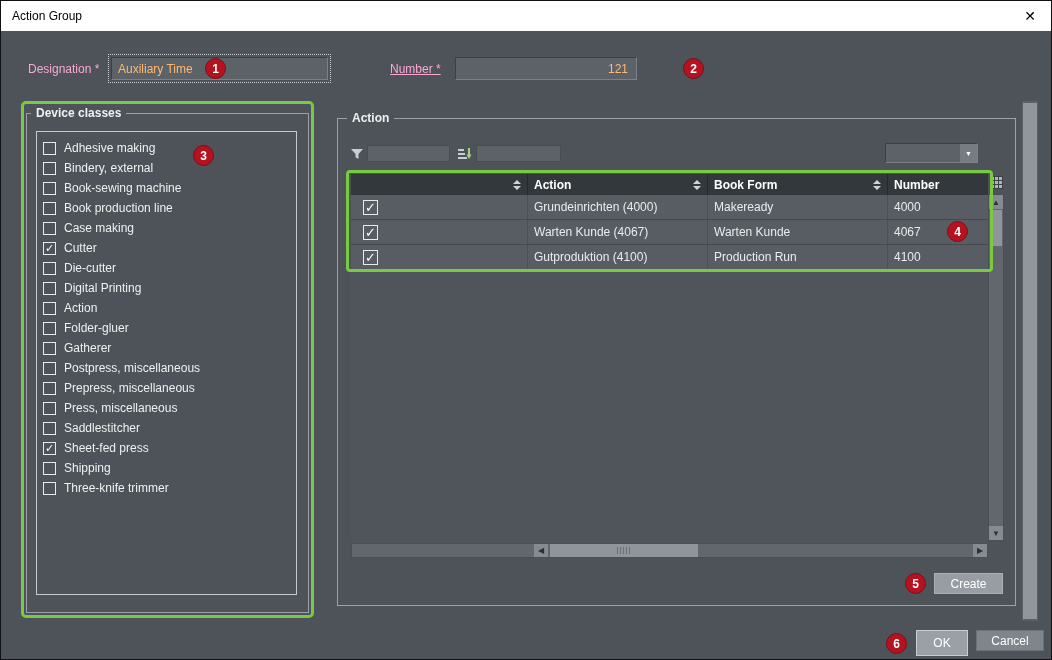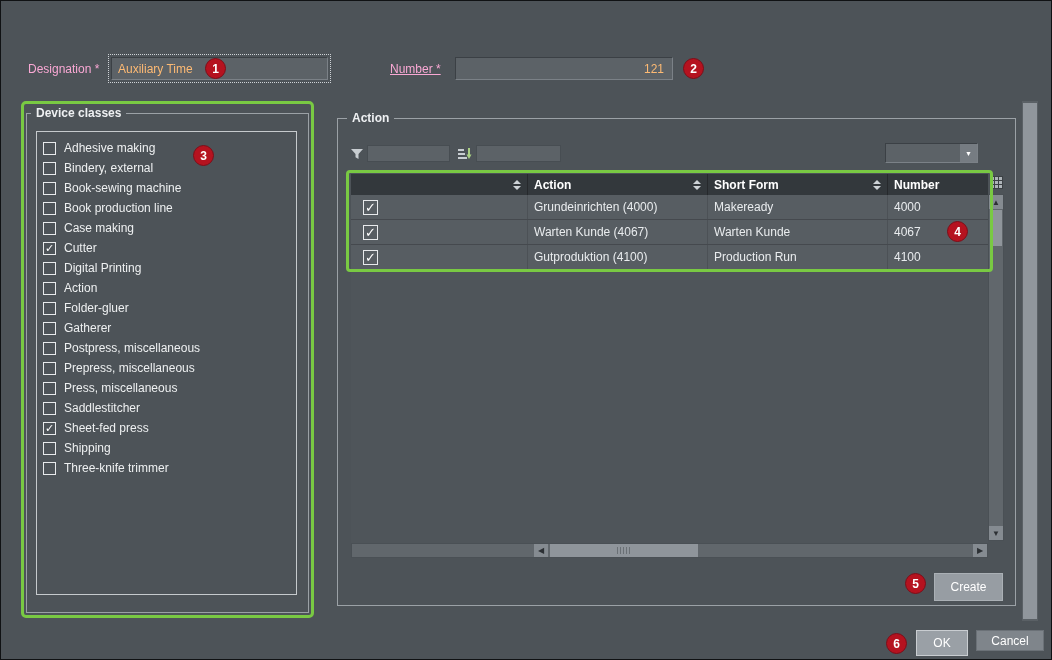--- a/index.html
+++ b/index.html
@@ -24,21 +24,21 @@
            display:flex; align-items:center; justify-content:center; z-index:20; }
   .green-box { position:absolute; border:3px solid #79c943; border-radius:5px; z-index:6; pointer-events:none; }
   .groupline { position:absolute; border:1px solid #9ba1a6; }
   .grouplabel { position:absolute; background:#4d5358; padding:0 5px; font-weight:bold; z-index:2; white-space:nowrap; }
 
   
   .designation-label { left:27px; top:61px; }
   .designation-input { left:110px; top:56px; width:217px; height:23px;
                        outline:1px dotted #ced2d6; outline-offset:2px; }
   .number-label { left:389px; top:61px;text-decoration:underline; }
-  .number-input { left:454px; top:56px; width:218px; height:23px; text-align:right; padding-right:8px; }
+  .number-input { left:454px; top:56px; width:182px; height:23px; text-align:right; padding-right:8px; }
 
   
   .device-green { left:20px; top:100px; width:293px; height:517px; }
   .device-groupline { left:25px; top:112px; width:283px; height:500px; }
   .device-grouplabel { left:30px; top:105px; }
   .device-list { position:absolute; left:35px; top:130px; width:261px; height:464px;
                  border:1px solid #c6cacd; padding-top:6px; overflow:hidden; }
   .dc-item { height:20px; display:flex; align-items:center; padding-left:6px; cursor:default; }
   .cb { width:13px; height:13px; border:1px solid #e8eaec; display:inline-flex; align-items:center;
         justify-content:center; font-size:11px; line-height:1; color:#fff; margin-right:8px;
@@ -100,36 +100,40 @@
   .hthumb::after { content:""; position:absolute; left:50%; top:3px; bottom:3px; width:14px;
                    transform:translateX(-50%);
                    background:repeating-linear-gradient(90deg,#6a7075 0 1px,transparent 1px 3px); }
 
   .dlg-scroll { position:absolute; left:1021px; top:100px; width:16px; height:520px; background:#5a6065; }
   .dlg-thumb  { position:absolute; left:1px; top:2px; width:14px; height:516px; background:#90969c; cursor:pointer; }
 
   
   .btn { position:absolute; display:flex; align-items:center; justify-content:center;
          color:#fff; font-size:12px; cursor:pointer; }
-  .create-btn { left:933px; top:572px; width:69px; height:28px; background:#979da3; border:1px solid #aab0b5; }
+  .create-btn { left:933px; top:572px; width:69px; height:21px; background:#979da3; border:1px solid #aab0b5; }
   .ok-btn     { left:915px; top:629px; width:52px; height:26px; background:#9aa0a6; border:1px solid #c9cdd1; }
   .cancel-btn { left:975px; top:629px; width:68px; height:21px; background:#7f858b; border:1px solid #6b7177; }
 
   .badge-1 { left:204px; top:57px; }
   .badge-2 { left:682px; top:57px; }
   .badge-3 { left:192px; top:144px; }
   .badge-4 { left:946px; top:220px; }
   .badge-5 { left:904px; top:572px; }
   .badge-6 { left:885px; top:632px; }
 </style>
 </head>
 <body>
 
 <div class="window">
 
+  <div class="titlebar">
+    <span>Action Group</span>
+    <span class="close-btn">✕</span>
+  </div>
 
   <span class="label designation-label">Designation *</span>
   <input class="input designation-input" readonly="" value="Auxiliary Time" style="">
   <span class="label number-label">Number *</span>
   <input class="input number-input" readonly="" value="121" style="">
 
   <div class="green-box device-green"></div>
   <div class="groupline device-groupline"></div>
   <span class="grouplabel device-grouplabel">Device classes</span>
   <div class="device-list">
@@ -149,20 +153,24 @@
         <span class="cb"></span>
         <span class="dc-label">Book production line</span>
       </div>
       <div class="dc-item">
         <span class="cb"></span>
         <span class="dc-label">Case making</span>
       </div>
       <div class="dc-item">
         <span class="cb">✓</span>
         <span class="dc-label">Cutter</span>
+      </div>
+      <div class="dc-item">
+        <span class="cb"></span>
+        <span class="dc-label">Die-cutter</span>
       </div>
       <div class="dc-item">
         <span class="cb"></span>
         <span class="dc-label">Digital Printing</span>
       </div>
       <div class="dc-item">
         <span class="cb"></span>
         <span class="dc-label">Action</span>
       </div>
       <div class="dc-item">
@@ -238,21 +246,21 @@
           </span>
         </div>
         <div class="th col1">
           <span class="th-label">Action</span>
           <span class="sort-arrows">
             <i class="up"></i>
             <i class="down"></i>
           </span>
         </div>
         <div class="th col2">
-          <span class="th-label">Short Form</span>
+          <span class="th-label">Book Form</span>
           <span class="sort-arrows">
             <i class="up"></i>
             <i class="down"></i>
           </span>
         </div>
         <div class="th col3">
           <span class="th-label">Number</span>
         </div>
       </div>
     <div class="tbody">

